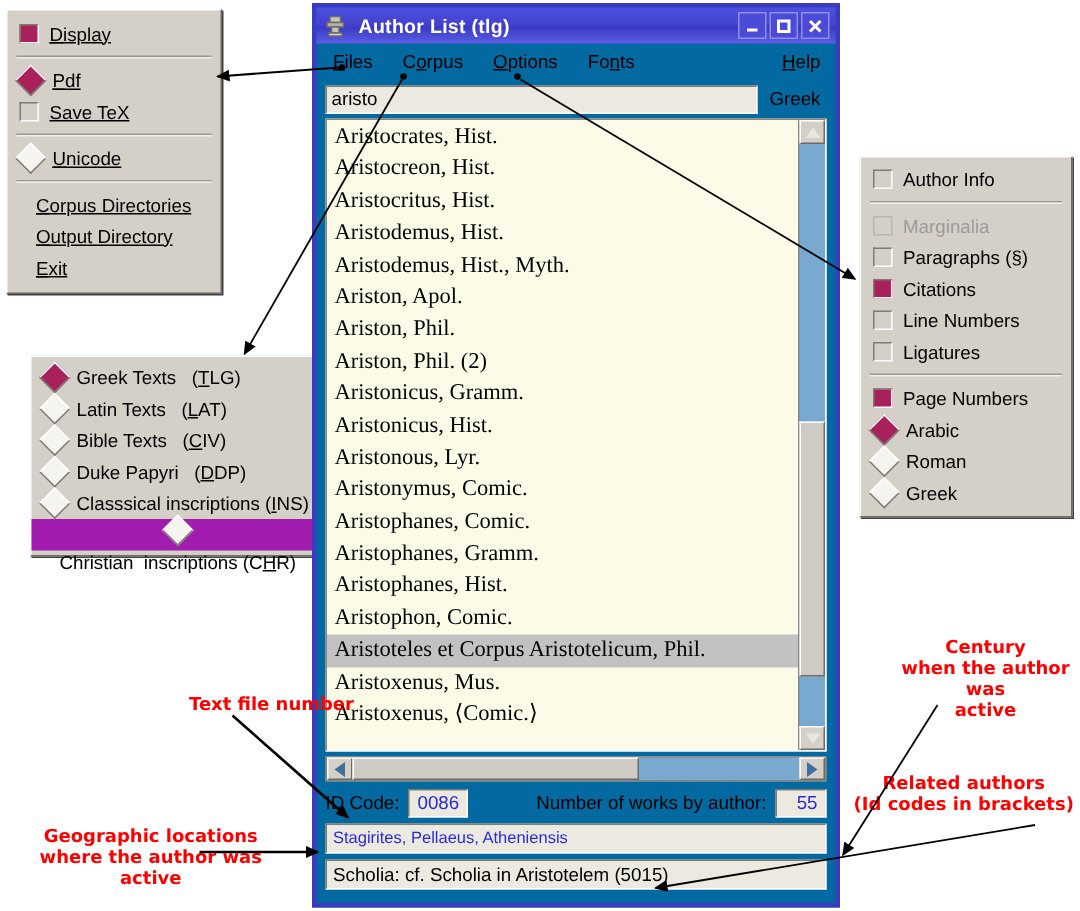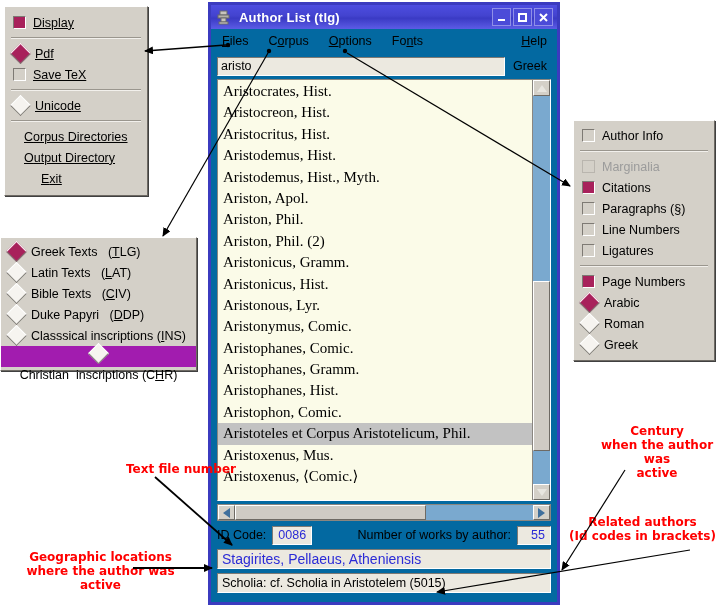--- a/index.html
+++ b/index.html
@@ -133,21 +133,21 @@
   #inforow{display:flex;align-items:center;height:20px;margin:4px 6px 0 6px;font-size:12.5px;gap:6px;text-align:right;}
   .lbl{color:#000;}
   .val{
     background:#ece9e0;color:#2b2bd6;font-size:12.5px;padding:0 5px;
     height:17px;line-height:17px;
     border-top:1px solid #7e7a74;border-left:1px solid #7e7a74;
     border-right:1px solid #ffffff;border-bottom:1px solid #ffffff;
   }
   #geo-row{display:flex;margin:4px 6px 0 6px;gap:6px;}
   #geo{
-    flex:1;height:18px;line-height:18px;font-size:14px;color:#2b2bd6;padding:0 4px;
+    flex:1;height:18px;line-height:18px;font-size:11px;color:#2b2bd6;padding:0 4px;
     background:#ece9e0;
     border-top:1px solid #7e7a74;border-left:1px solid #7e7a74;
     border-right:1px solid #ffffff;border-bottom:1px solid #ffffff;
   }
   #cent{
     width:80px;height:18px;line-height:18px;font-size:12.5px;color:#2b2bd6;padding:0 4px;
     background:#ece9e0;
     border-top:1px solid #7e7a74;border-left:1px solid #7e7a74;
     border-right:1px solid #ffffff;border-bottom:1px solid #ffffff;
   }
@@ -194,27 +194,27 @@
     </div>
   </div>
   <div class="sep"></div>
   <div>
     <div class="mi" style="padding-left:19px">
       <span><span class="u">C</span>orpus Directories</span>
     </div>
     <div class="mi" style="padding-left:19px">
       <span><span class="u">O</span>utput Directory</span>
     </div>
-    <div class="mi" style="padding-left:36px">
+    <div class="mi" style="padding-left:19px">
       <span><span class="u">E</span>xit</span>
     </div>
   </div>
 </div>
 
-<div class="abs panel" id="corpus-menu" style="left:0;top:237px;width:195px;padding:3px 0 3px 0;">
+<div class="abs panel" id="corpus-menu" style="left:20px;top:237px;width:195px;padding:3px 0 3px 0;">
   <div class="mi">
     <span class="dia on"></span>
     <span>Greek Texts&nbsp;&nbsp; (<span class="u">T</span>LG)</span>
   </div>
   <div class="mi">
     <span class="dia"></span>
     <span>Latin Texts&nbsp;&nbsp; (<span class="u">L</span>AT)</span>
   </div>
   <div class="mi">
     <span class="dia"></span>
@@ -227,37 +227,37 @@
   <div class="mi">
     <span class="dia"></span>
     <span>Classsical inscriptions (<span class="u">I</span>NS)</span>
   </div>
   <div class="mi hl">
     <span class="dia"></span>
     <span>Christian&nbsp; inscriptions (C<span class="u">H</span>R)</span>
   </div>
 </div>
 
-<div class="abs panel" id="options-menu" style="left:573px;top:120px;width:140px;padding:4px 0 5px 0;">
+<div class="abs panel" id="options-menu" style="left:573px;top:104px;width:140px;padding:4px 0 5px 0;">
   <div class="mi">
     <span class="chk"></span>
     <span>Author Info</span>
   </div>
   <div class="sep"></div>
   <div class="mi dim">
     <span class="chk dim"></span>
     <span>Marginalia</span>
   </div>
   <div class="mi">
+    <span class="chk"></span>
+    <span>Paragraphs (§)</span>
+  </div>
+  <div class="mi">
     <span class="chk on"></span>
     <span>Citations</span>
-  </div>
-  <div class="mi">
-    <span class="chk"></span>
-    <span>Paragraphs (§)</span>
   </div>
   <div class="mi">
     <span class="chk"></span>
     <span>Line Numbers</span>
   </div>
   <div class="mi">
     <span class="chk"></span>
     <span>Ligatures</span>
   </div>
   <div class="sep"></div>

